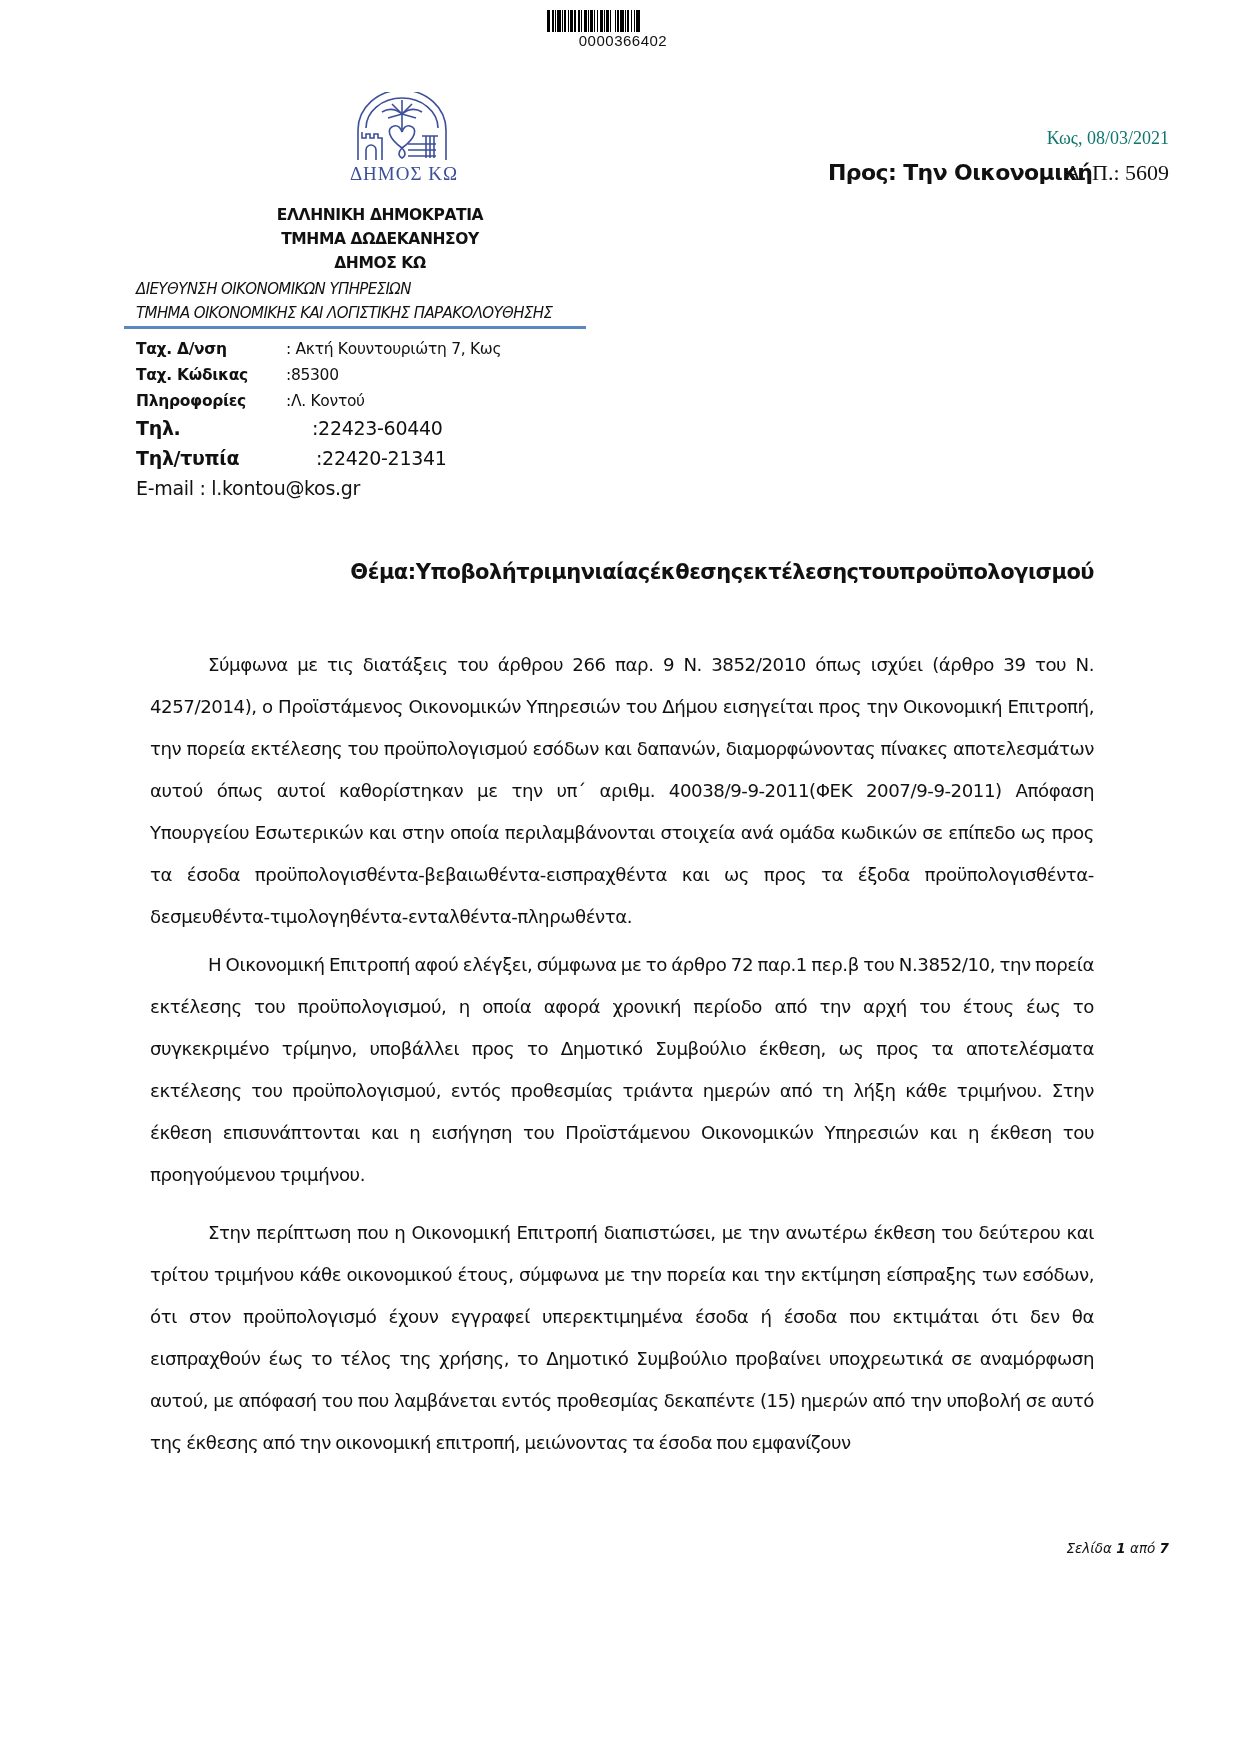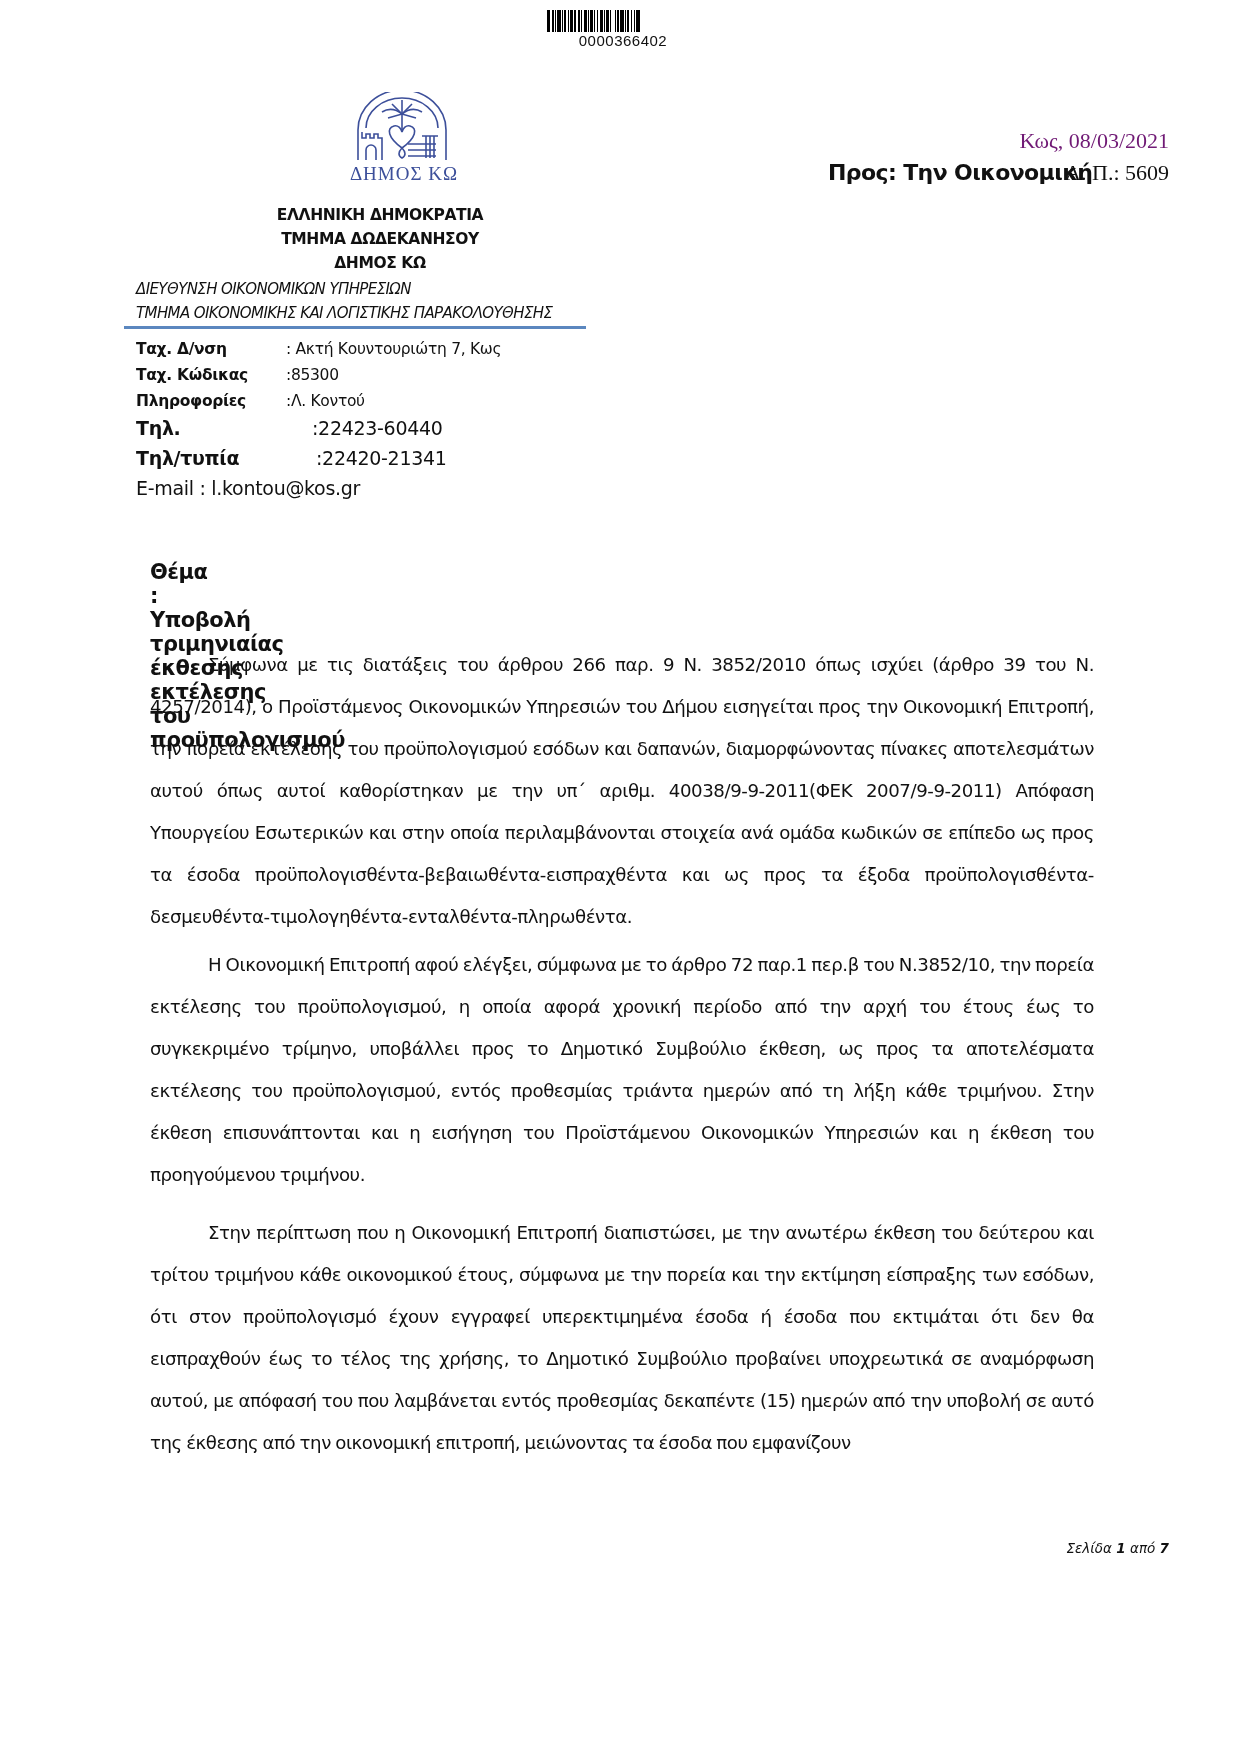--- a/index.html
+++ b/index.html
@@ -6,35 +6,35 @@
     html, body { width: 1241px; height: 1754px; background: #ffffff; }
     body { position: relative; color: #111; font-family: "Liberation Sans", "DejaVu Sans", sans-serif; overflow: hidden; }
 
     .barcode { position: absolute; left: 547px; top: 10px; width: 152px; height: 22px; display: flex; align-items: stretch; }
     .barcode span { display: block; background: #000; height: 100%; }
     .barcode-number { position: absolute; left: 540px; top: 32px; width: 166px; text-align: center; font-size: 15px; font-family: "Liberation Sans", sans-serif; letter-spacing: 0.5px; color: #111; }
 
     .logo { position: absolute; left: 352px; top: 92px; width: 100px; height: 70px; }
     .logo-text { position: absolute; left: 334px; top: 163px; width: 140px; text-align: center; font-family: "Liberation Serif", serif; font-size: 19px; color: #3c4f9a; letter-spacing: 1px; }
 
-    .place-date { position: absolute; right: 72px; top: 128px; font-family: "Liberation Serif", serif; font-size: 22px; color: #701a75; }
+    .place-date { position: absolute; right: 72px; top: 128px; font-family: "Liberation Serif", serif; font-size: 18px; color: #0f766e; }
     .recipient { position: absolute; left: 828px; top: 160px; font-family: "DejaVu Sans", sans-serif; font-weight: bold; font-size: 22px; letter-spacing: -0.6px; color: #111; }
     .protocol { position: absolute; right: 72px; top: 160px; font-family: "Liberation Serif", serif; font-size: 22px; color: #111; }
 
     .org-center { position: absolute; left: 200px; width: 360px; text-align: center; font-family: "DejaVu Sans", sans-serif; font-weight: bold; font-size: 15.5px; letter-spacing: -0.4px; }
     .org-italic { position: absolute; left: 136px; font-family: "DejaVu Sans", sans-serif; font-style: italic; font-size: 15px; letter-spacing: -0.6px; color: #111; }
     .divider { position: absolute; left: 124px; top: 326px; width: 462px; height: 3px; background: #5b87bf; }
 
     .contact-row { position: absolute; left: 136px; font-family: "DejaVu Sans", sans-serif; font-size: 15.5px; color: #111; letter-spacing: -0.3px; }
     .contact-row .lbl { font-weight: bold; position: absolute; left: 0; top: 0; white-space: nowrap; }
     .contact-row .val { position: absolute; top: 0; white-space: nowrap; }
     .contact-row.big { font-size: 19px; }
 
     .subject { position: absolute; left: 150px; width: 944px; font-family: "DejaVu Sans", sans-serif; font-weight: bold; font-size: 21px; color: #111; letter-spacing: -0.5px; }
-    .subject .line1 { display: flex; justify-content: flex-end; white-space: nowrap; flex-direction: column; }
+    .subject .line1 { display: flex; justify-content: flex-end; white-space: nowrap; }
     .subject .line2 { margin-top: 10px; }
 
     .para { position: absolute; left: 150px; width: 944px; font-family: "DejaVu Sans", sans-serif; font-size: 18.2px; line-height: 42px; color: #111; text-align: justify; letter-spacing: -0.45px; word-spacing: -1px; text-indent: 58px; }
 
     .page-footer { position: absolute; right: 72px; top: 1540px; font-family: "DejaVu Sans", sans-serif; font-style: italic; font-size: 13.5px; color: #111; }
     .page-footer b { font-weight: bold; }
   </style>
 </head>
 <body>
 

